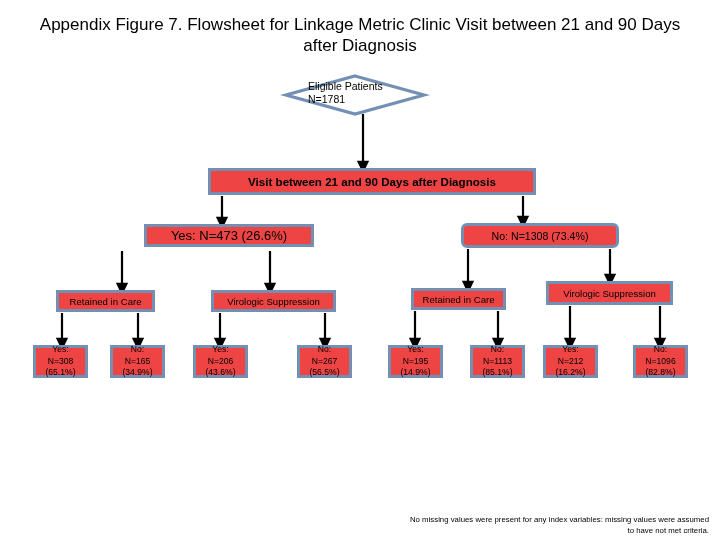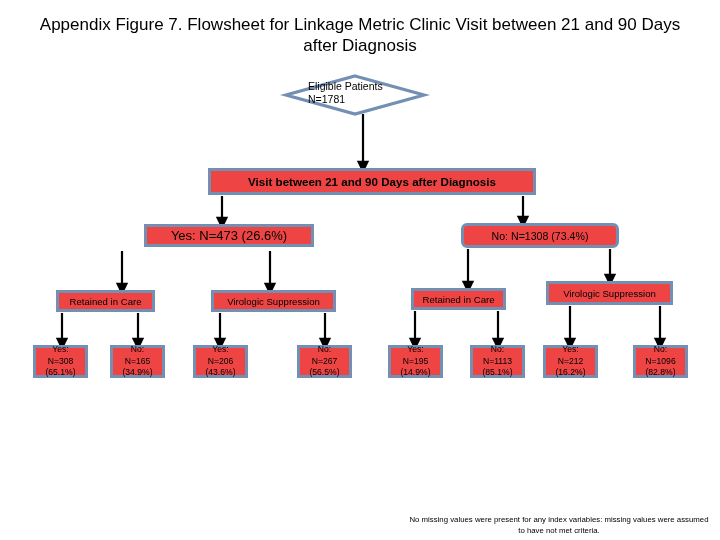--- a/index.html
+++ b/index.html
@@ -112,21 +112,21 @@
   }
 
   
   #footnote {
     position: absolute;
     left: 409px;
     top: 514px;
     width: 300px;
     font-size: 7.8px;
     line-height: 11px;
-    text-align: center;
+    text-align: right;
     color: #000;
   }
 </style>
 </head>
 <body>
 
 <div id="page">
 
   <div id="title">Appendix Figure 7. Flowsheet for Linkage Metric Clinic Visit between 21 and 90 Days after Diagnosis</div>
 

